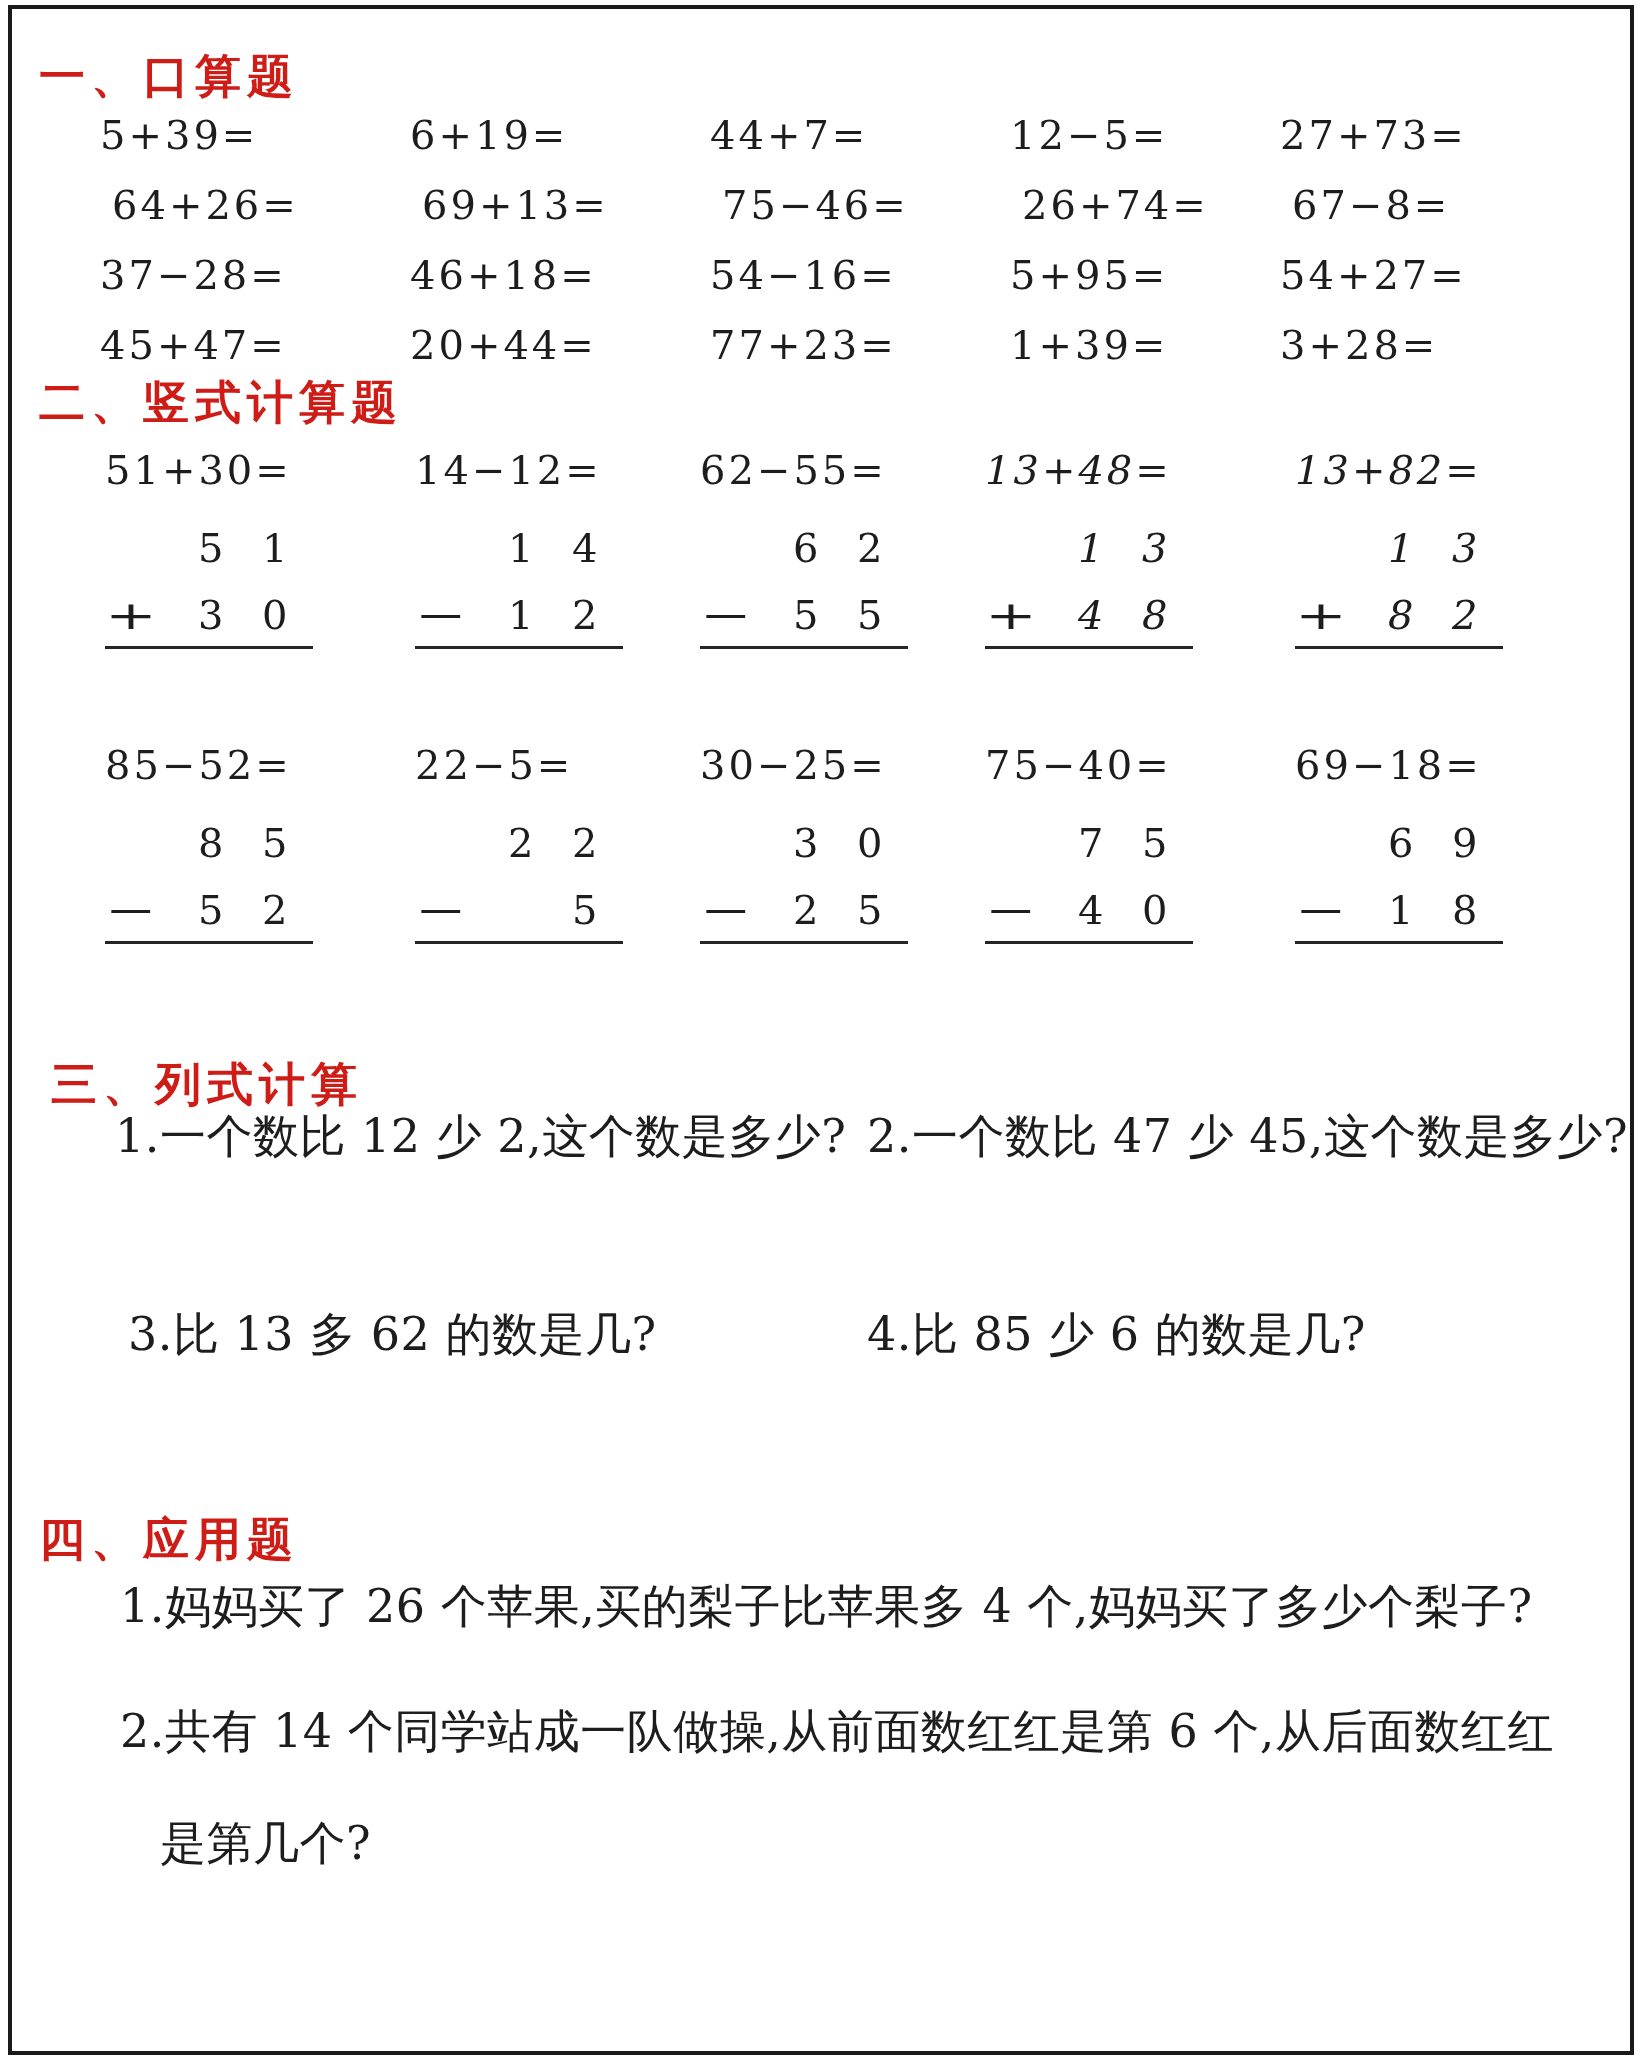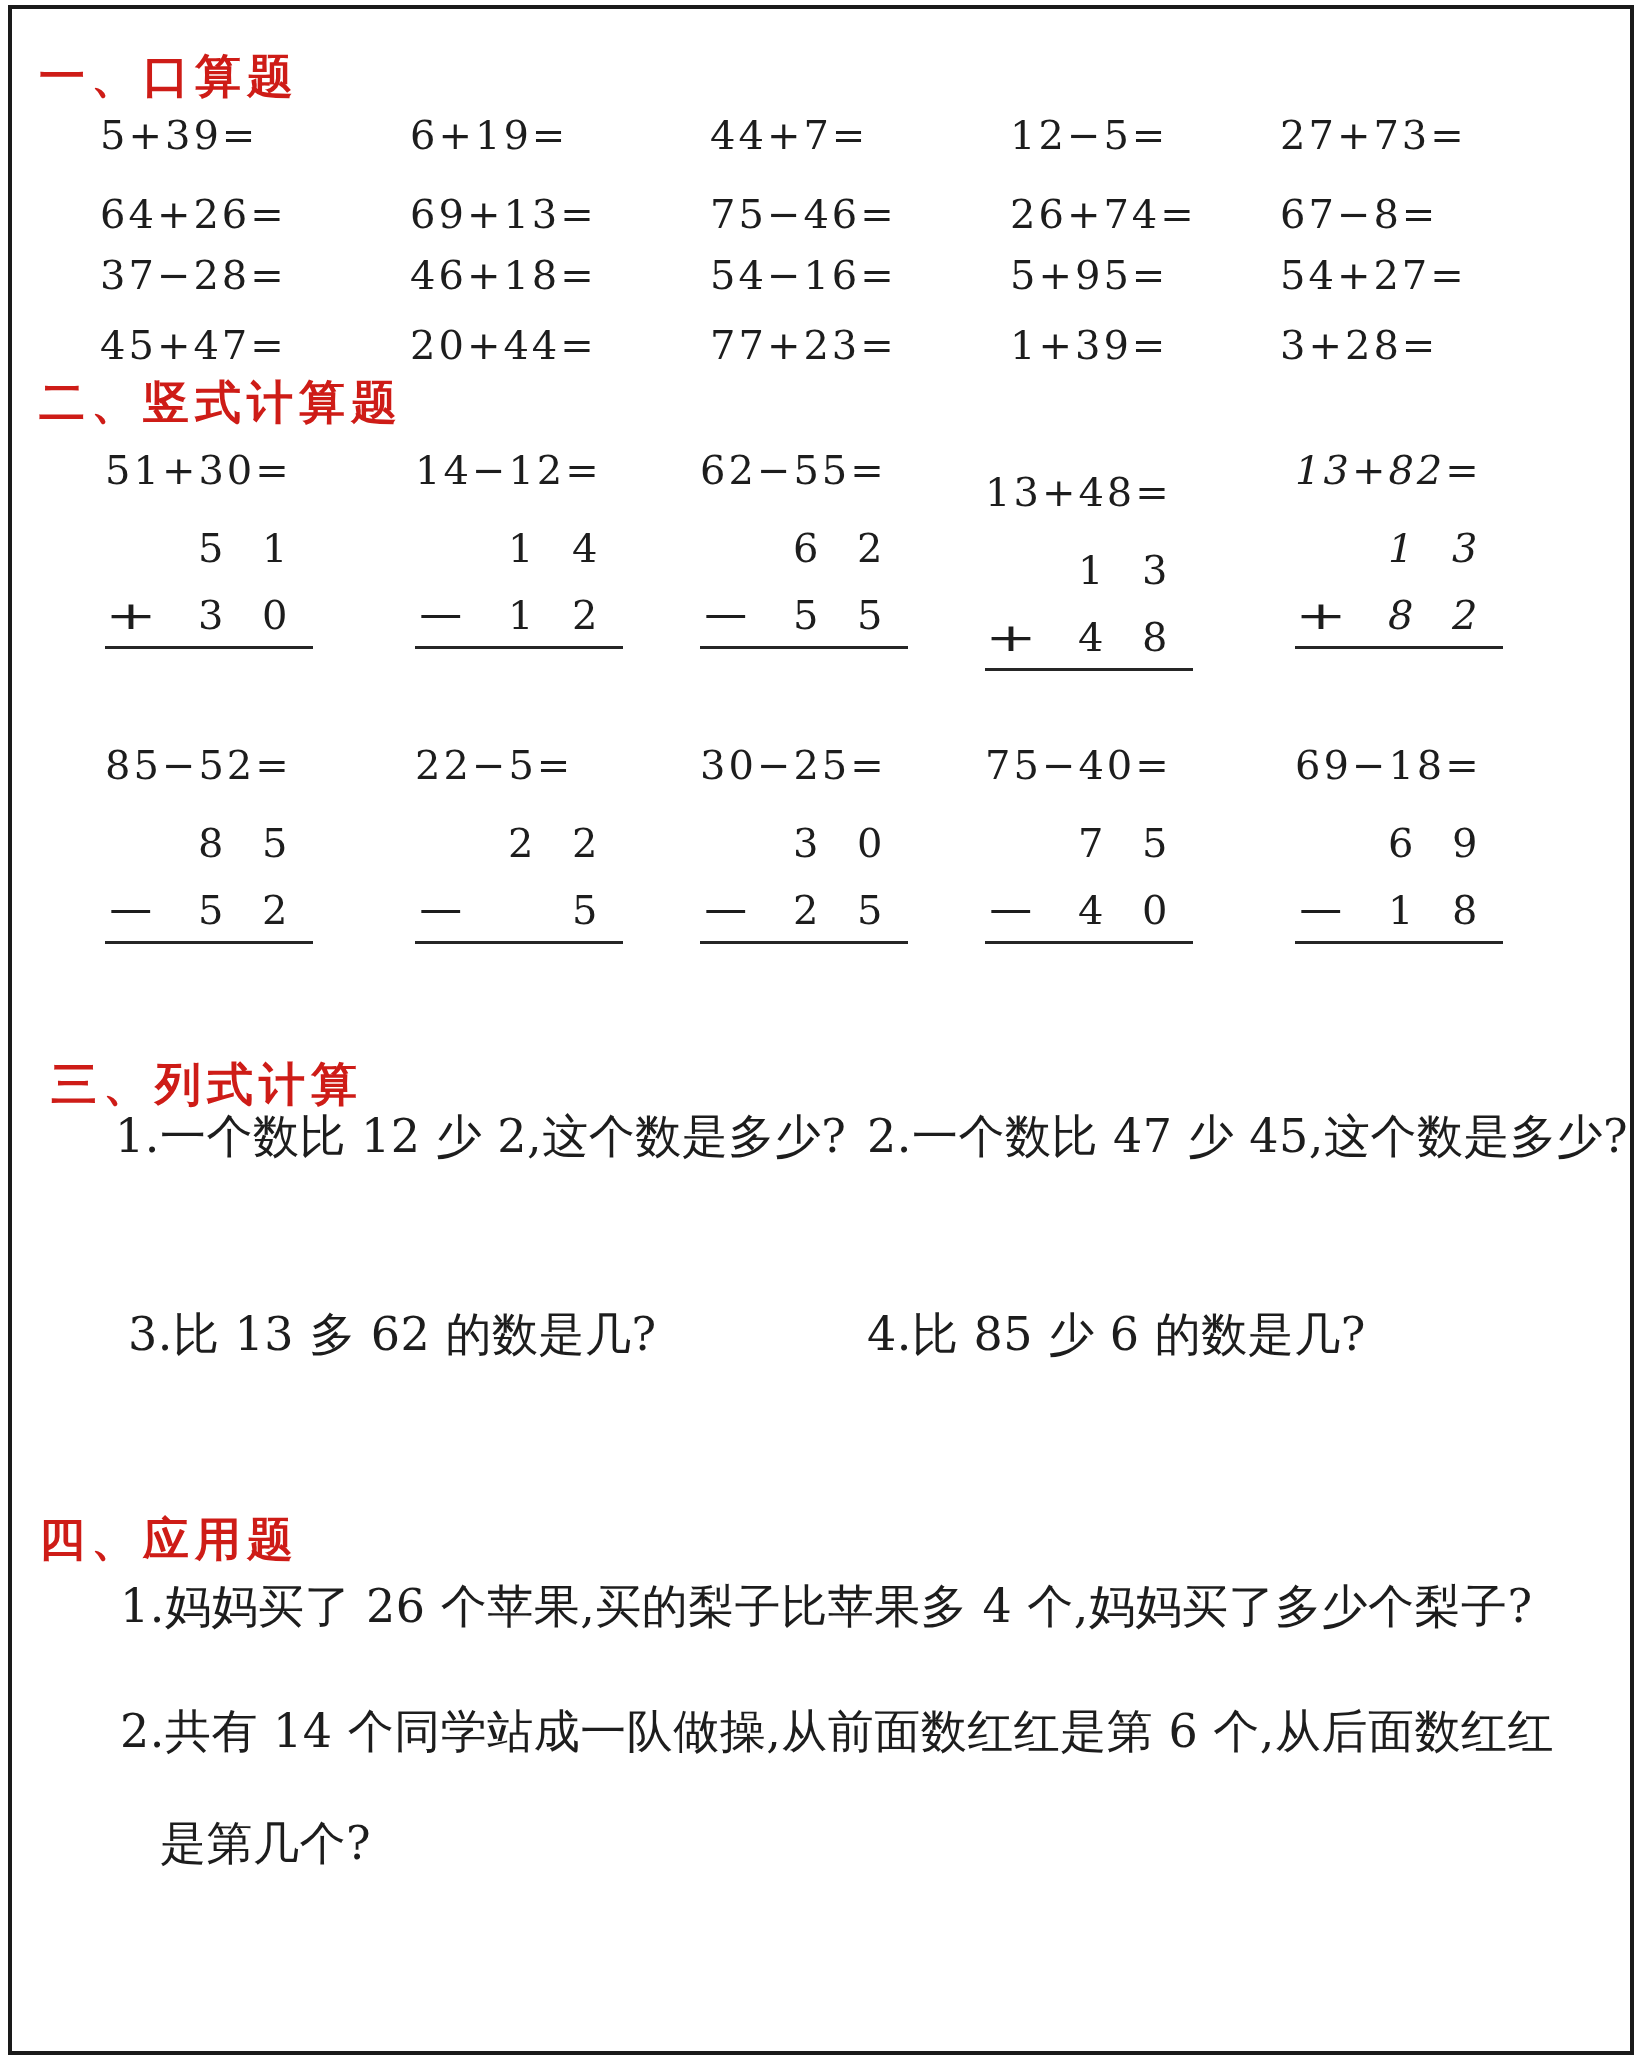--- a/index.html
+++ b/index.html
@@ -75,21 +75,21 @@
 
 <h1 class="heading" style="left:30px;top:42px;">一、口算题</h1>
 
 <div class="oral-row" style="top:115px;">
   <span class="eq">5+39=</span>
   <span class="eq">6+19=</span>
   <span class="eq">44+7=</span>
   <span class="eq">12−5=</span>
   <span class="eq">27+73=</span>
 </div>
-<div class="oral-row" style="top:194px;">
+<div class="oral-row" style="top:185px;margin-left:12px;">
   <span class="eq">64+26=</span>
   <span class="eq">69+13=</span>
   <span class="eq">75−46=</span>
   <span class="eq">26+74=</span>
   <span class="eq">67−8=</span>
 </div>
 <div class="oral-row" style="top:255px;">
   <span class="eq">37−28=</span>
   <span class="eq">46+18=</span>
   <span class="eq">54−16=</span>
@@ -126,21 +126,21 @@
 </div>
 <div class="vstack" style="left:700px;top:450px;">
   <span class="veq">62−55=</span>
   <span class="vd t1">6</span>
   <span class="vd t2">2</span>
   <span class="vd op">−</span>
   <span class="vd b1">5</span>
   <span class="vd b2">5</span>
   <div class="vrule"></div>
 </div>
-<div class="vstack" style="left:985px;top:472px;">
+<div class="vstack" style="left:985px;top:450px;font-style:italic;">
   <span class="veq">13+48=</span>
   <span class="vd t1">1</span>
   <span class="vd t2">3</span>
   <span class="vd op">+</span>
   <span class="vd b1">4</span>
   <span class="vd b2">8</span>
   <div class="vrule"></div>
 </div>
 <div class="vstack" style="left:1295px;top:450px;font-style:italic;">
   <span class="veq">13+82=</span>

